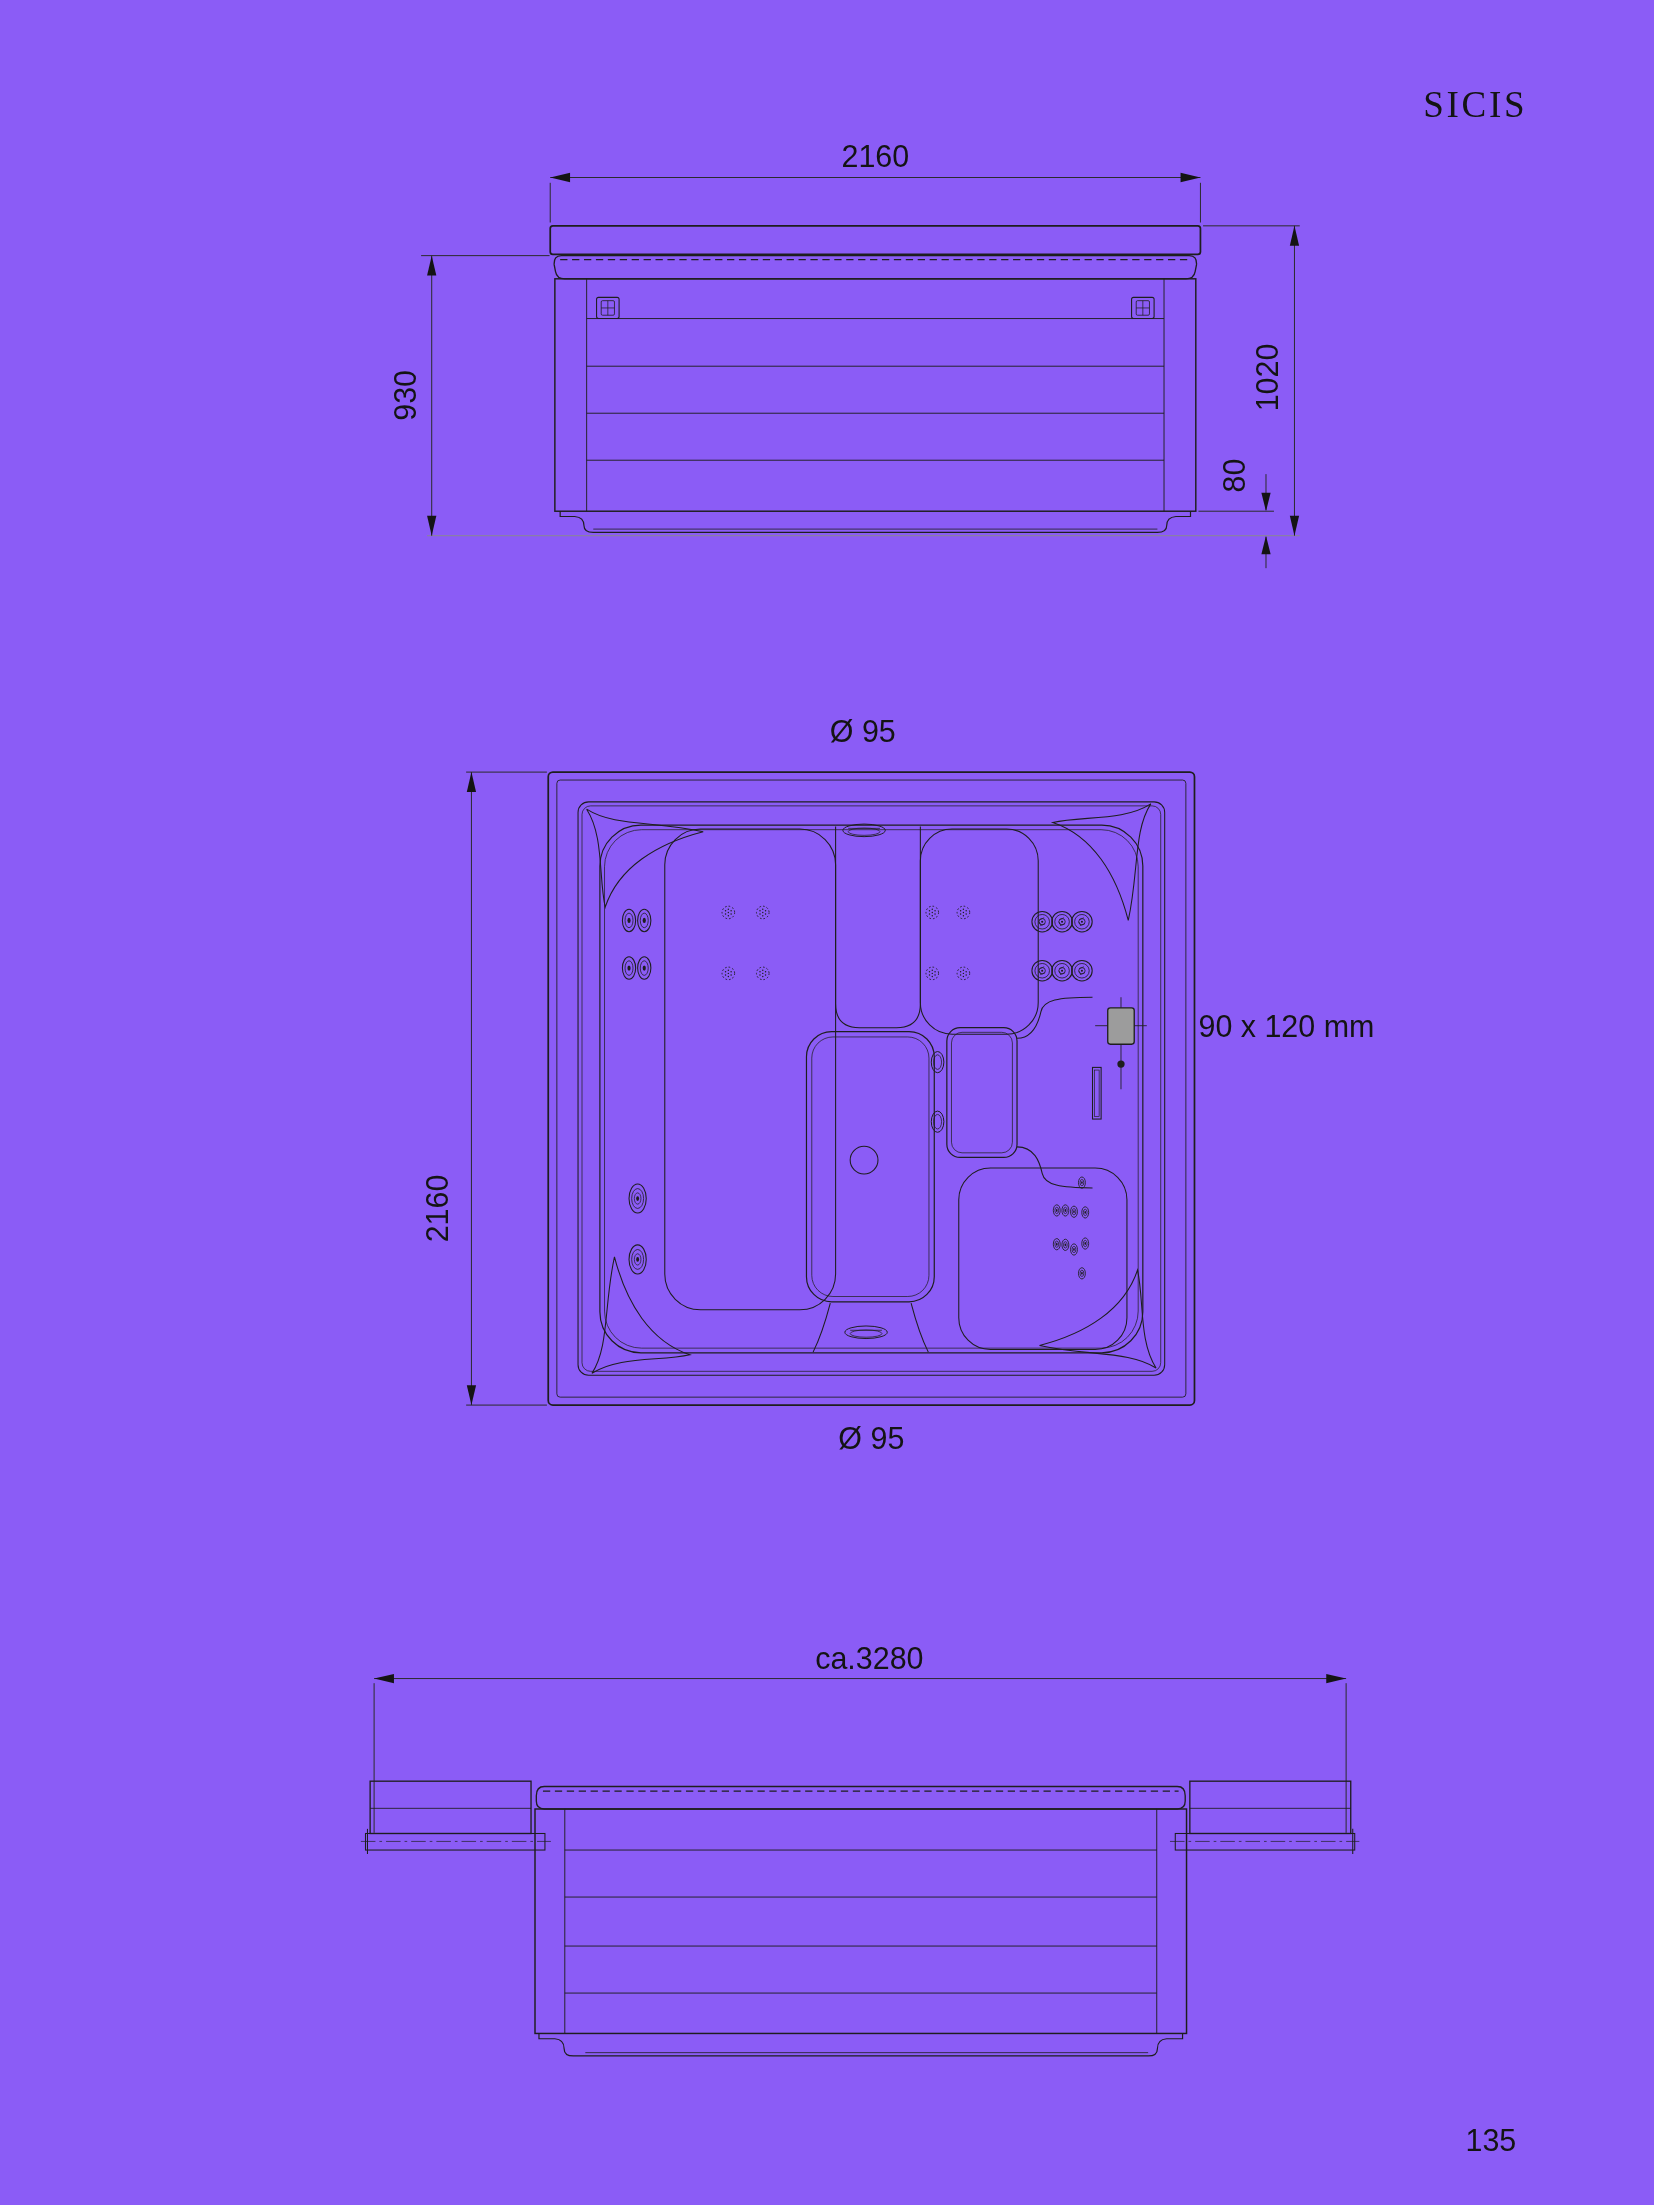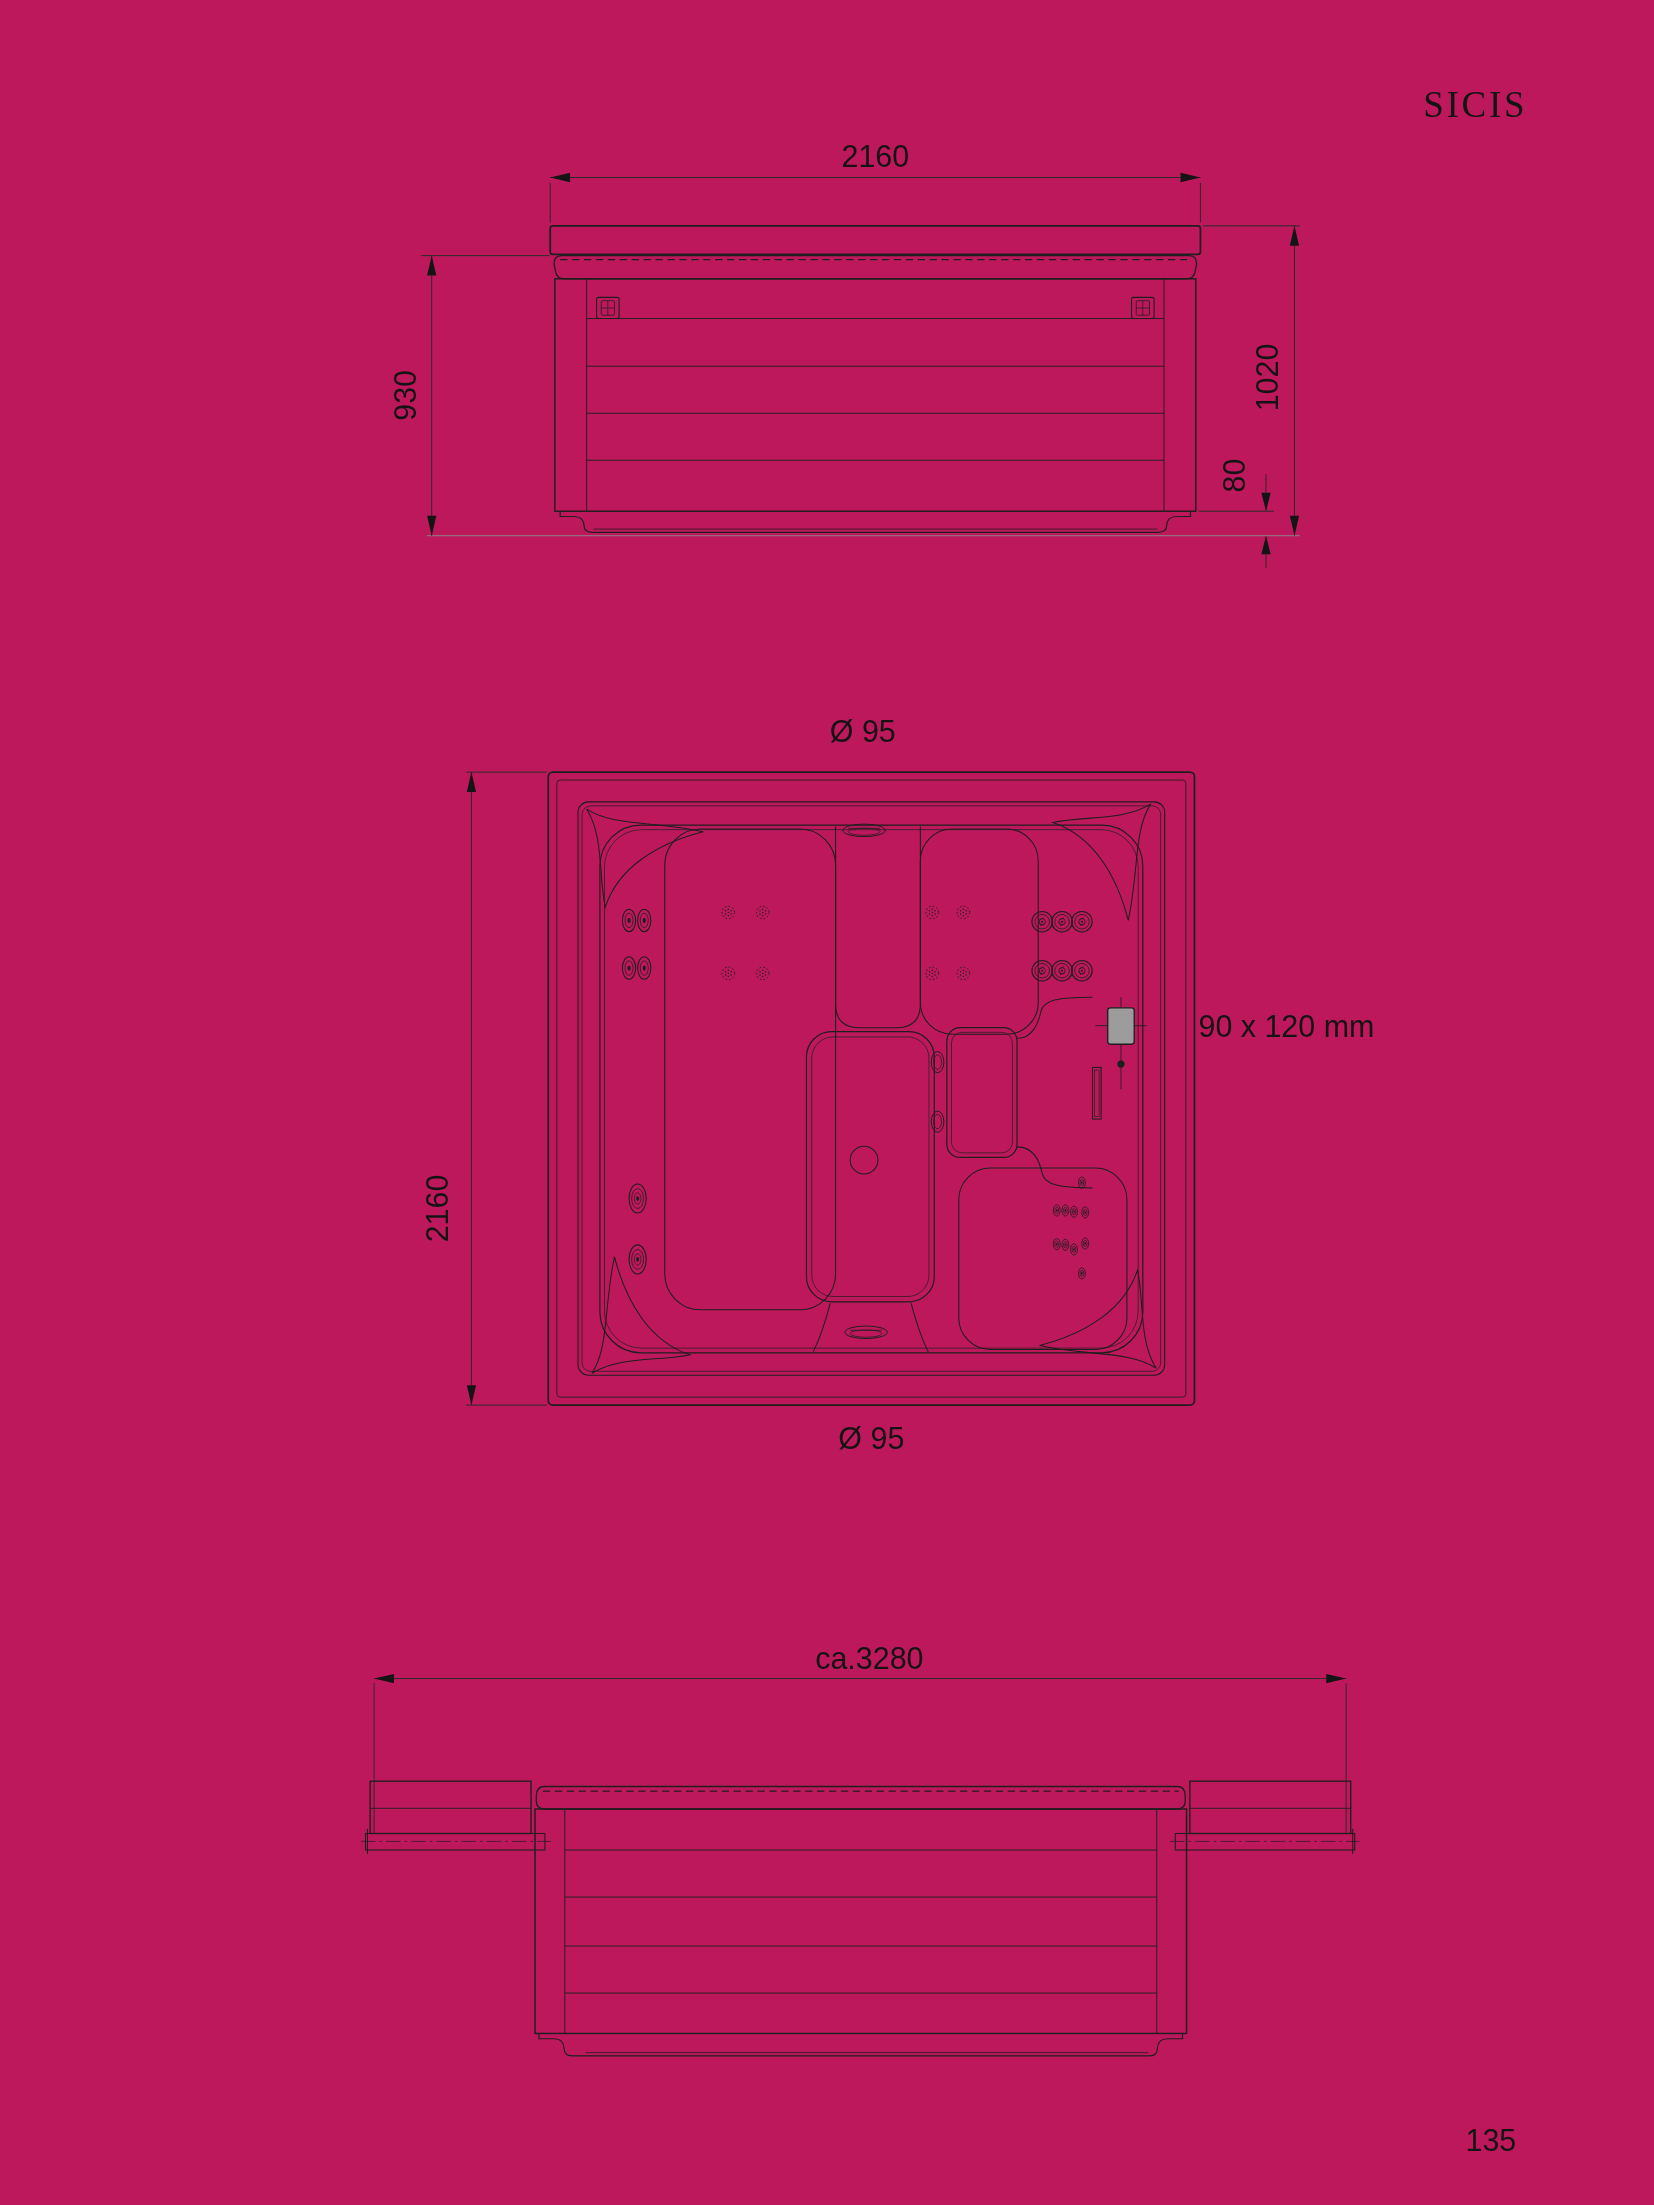--- a/index.html
+++ b/index.html
@@ -1,17 +1,17 @@
 <!DOCTYPE html>
 <html style="font-size:10.6px"><head>
 <meta charset="utf-8">
 <style>
   html,body{margin:0;padding:0;}
   body{background:#d7d6d4;font-family:"Liberation Sans",sans-serif;}
-  #canvas{position:relative;width:1654px;height:2205px;background:#be185d;overflow:hidden;}
+  #canvas{position:relative;width:1654px;height:2205px;background:#8b5cf6;overflow:hidden;}
   svg{display:block;position:absolute;left:0;top:0;}
   text{fill:#141414;}
   .dimtxt{font-family:"Liberation Sans",sans-serif;font-size:46px;}
   .logotxt{font-family:"Liberation Serif","DejaVu Serif",serif;font-size:56px;letter-spacing:4px;}
   .pagetxt{font-family:"Liberation Sans",sans-serif;font-size:46px;}
 </style>
 </head>
 <body>
 
 <div id="canvas">

